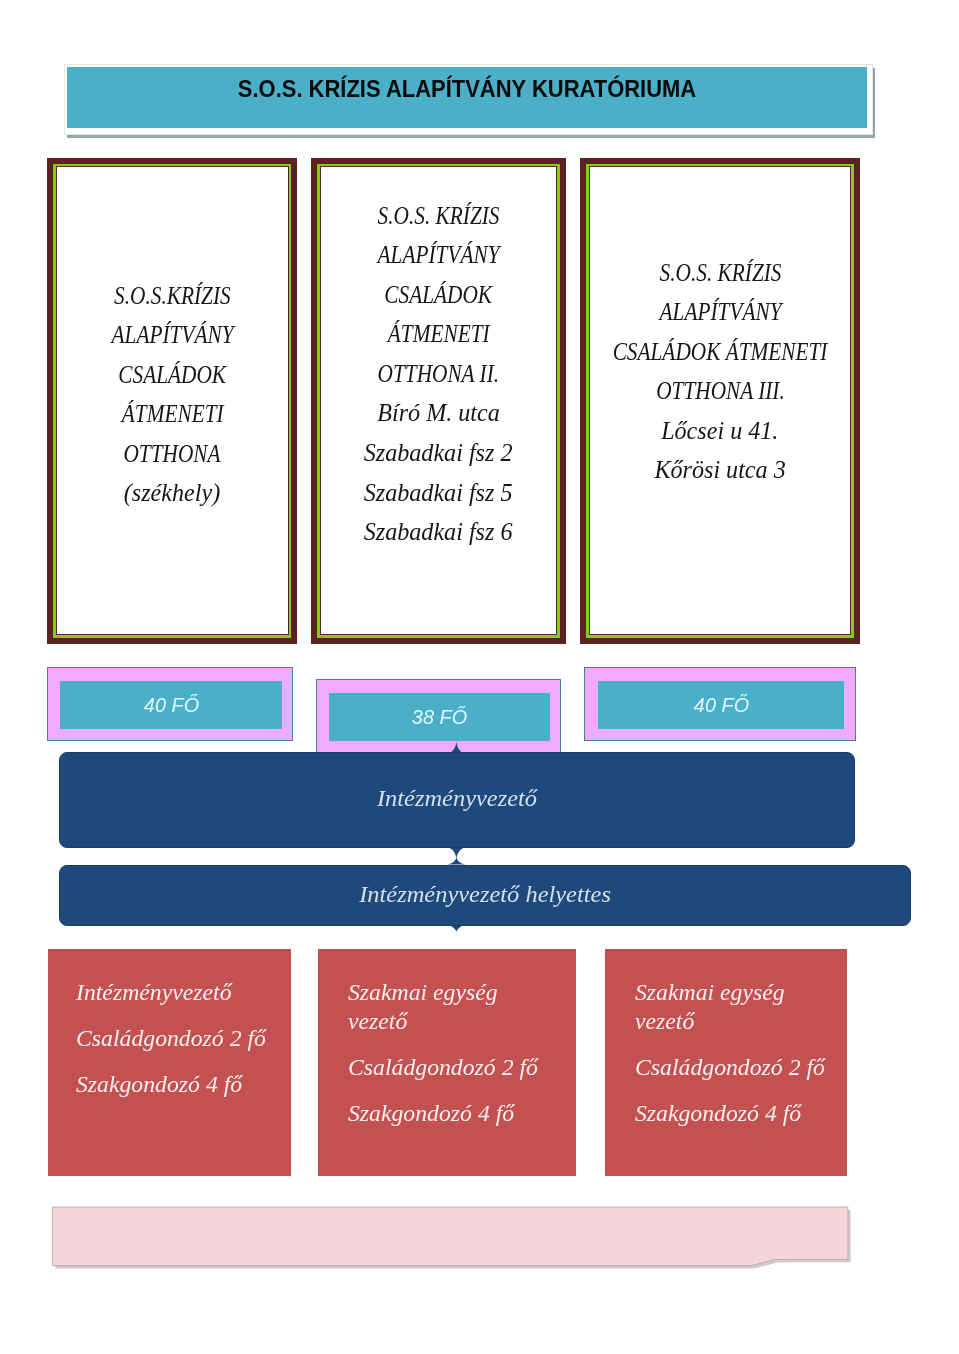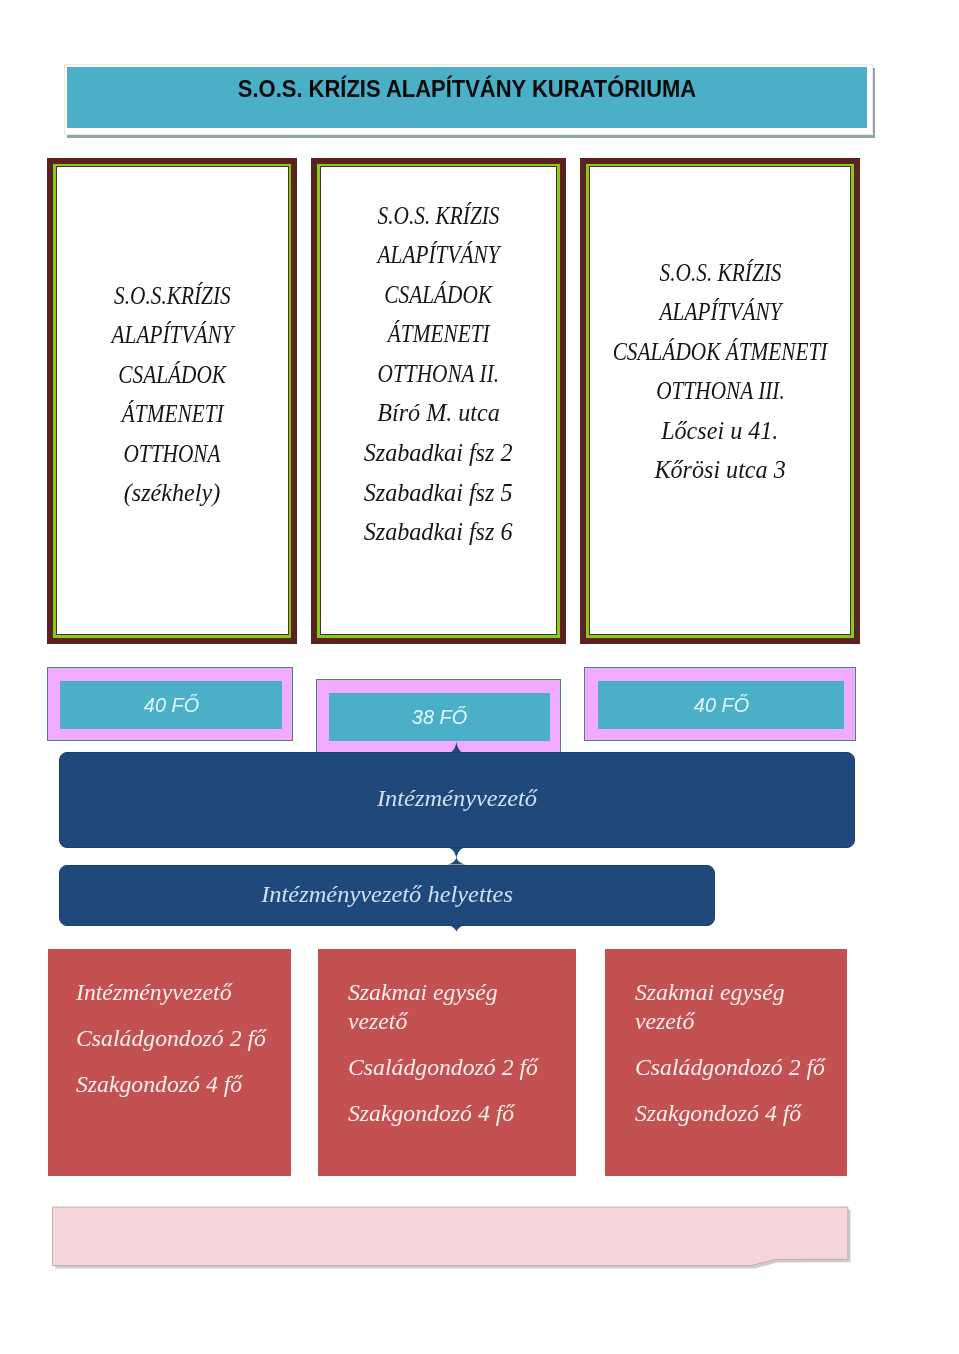--- a/index.html
+++ b/index.html
@@ -128,21 +128,21 @@
   <svg class="abs" id="arrows" width="959" height="1354" viewBox="0 0 959 1354">
     <path id="arrow-top" d="M 447.2 753.4 C 452.2 752.6 455.3 749.0 456.4 741.9 C 457.5 749.0 460.6 752.6 465.6 753.4 Z"></path>
     <path id="arrow-mid" d="M 447.6 847.2 C 452.4 848.6 455.3 852.3 456.4 858.4 C 457.5 852.3 460.4 848.6 465.2 847.2 Z"></path>
     <path id="arrow-mid2" d="M 447.6 864.6 C 452.4 863.4 455.3 861.0 456.4 857.4 C 457.5 861.0 460.4 863.4 465.2 864.6 Z"></path>
     <path id="arrow-bot" d="M 447.9 924.8 C 452.5 926.5 455.3 928.5 456.4 931.6 C 457.5 928.5 460.3 926.5 464.9 924.8 Z"></path>
   </svg>
 
   <div class="abs bluebar" id="bar1" style="left: 59.3px; top: 752.4px; width: 795.9px; height: 95.2px;">
     <div class="lbl" id="bar1-lbl" style="top: 32px;"><span>Intézményvezető</span></div>
   </div>
-  <div class="abs bluebar" id="bar2" style="left: 59.3px; top: 864.6px; width: 656px; height: 61.1px;">
+  <div class="abs bluebar" id="bar2" style="left: 59.3px; top: 864.6px; width: 852px; height: 61.1px;">
     <div class="lbl" id="bar2-lbl" style="top: 15px;"><span>Intézményvezető helyettes</span></div>
   </div>
 
   <div class="abs redbox" id="red1" style="left: 48.3px; top: 949.4px; width: 243px; height: 226.4px;">
     <div class="txt" id="red1-txt" style="left: 28px; top: 29px; width: 210px;">
         <p>
           <span>Intézményvezető</span>
         </p>
         <p>
           <span>Családgondozó 2 fő</span>

